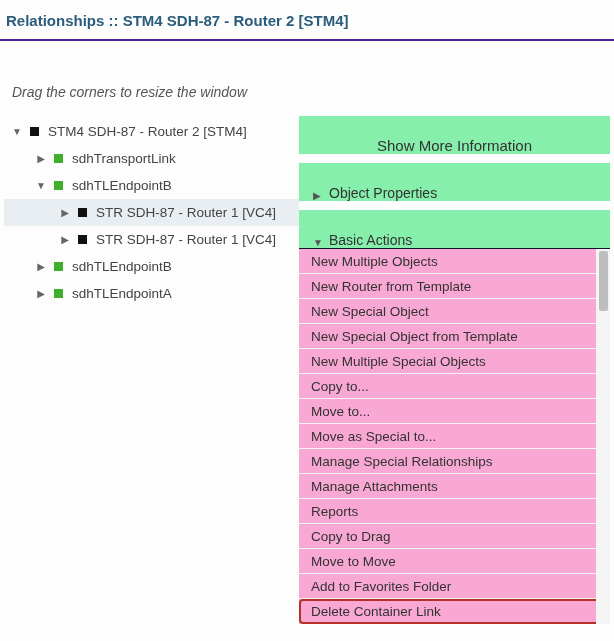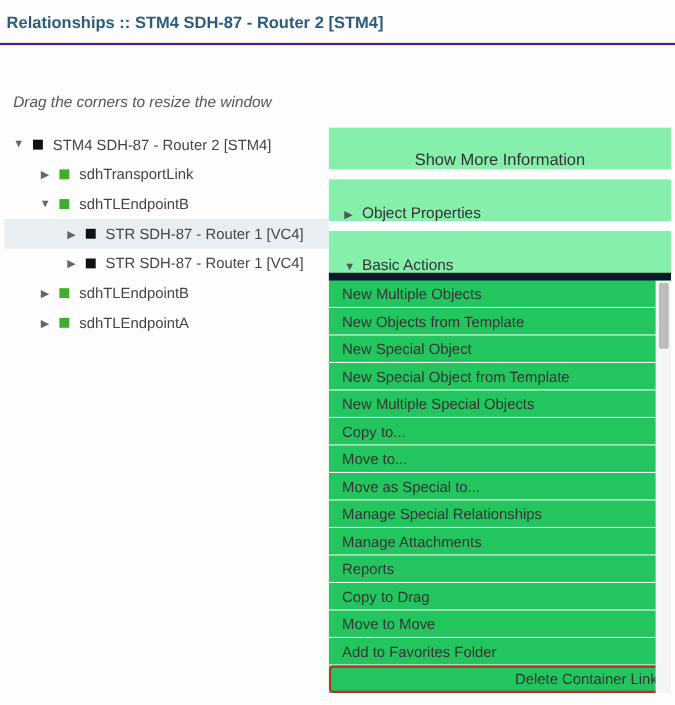--- a/index.html
+++ b/index.html
@@ -79,41 +79,40 @@
     color: #333;
     padding: 0 14px;
     height: 38px;
     cursor: pointer;
   }
   .panel-btn { justify-content: center; font-size: 15px; }
   .accordion-head .acaret {
     font-size: 10px; color:#555; width:16px; display:inline-block;
   }
   .actions-list {
-    border-top: 7px solid #0f172a;
-    background: #22c55e;
+    border-top: 1px solid #0f172a;
+    background: #f9a8d4;
     position: relative;
     max-height: 402px;
     overflow: hidden;
   }
   .action-item {
     height: 25px;
     display: flex;
     align-items: center;
     padding: 0 12px;
     font-size: 13.5px;
     color: #333;
     border-bottom: 1px solid #f3f3f3;
     cursor: pointer;
   }
   .action-item.highlight {
     outline: 2px solid #b33126;
     outline-offset: -2px;
     border-radius: 4px;
-    justify-content: flex-end;
   }
   .scroll-gutter {
     position:absolute; right:0; top:0; bottom:0; width:14px;
     background:#f5f5f5;
   }
   .scroll-thumb {
     position:absolute; right:2px; top:2px; width:9px; height:60px;
     background:#bdbdbd; border-radius:2px;
   }
 </style>
@@ -188,21 +187,21 @@
       <div>
         <div class="accordion-head">
           <span class="acaret">▼</span>
           <span>Basic Actions</span>
         </div>
         <div class="actions-list" id="actions-list">
           <div class="action-item">
               <span>New Multiple Objects</span>
             </div>
             <div class="action-item">
-              <span>New Objects from Template</span>
+              <span>New Router from Template</span>
             </div>
             <div class="action-item">
               <span>New Special Object</span>
             </div>
             <div class="action-item">
               <span>New Special Object from Template</span>
             </div>
             <div class="action-item">
               <span>New Multiple Special Objects</span>
             </div>

